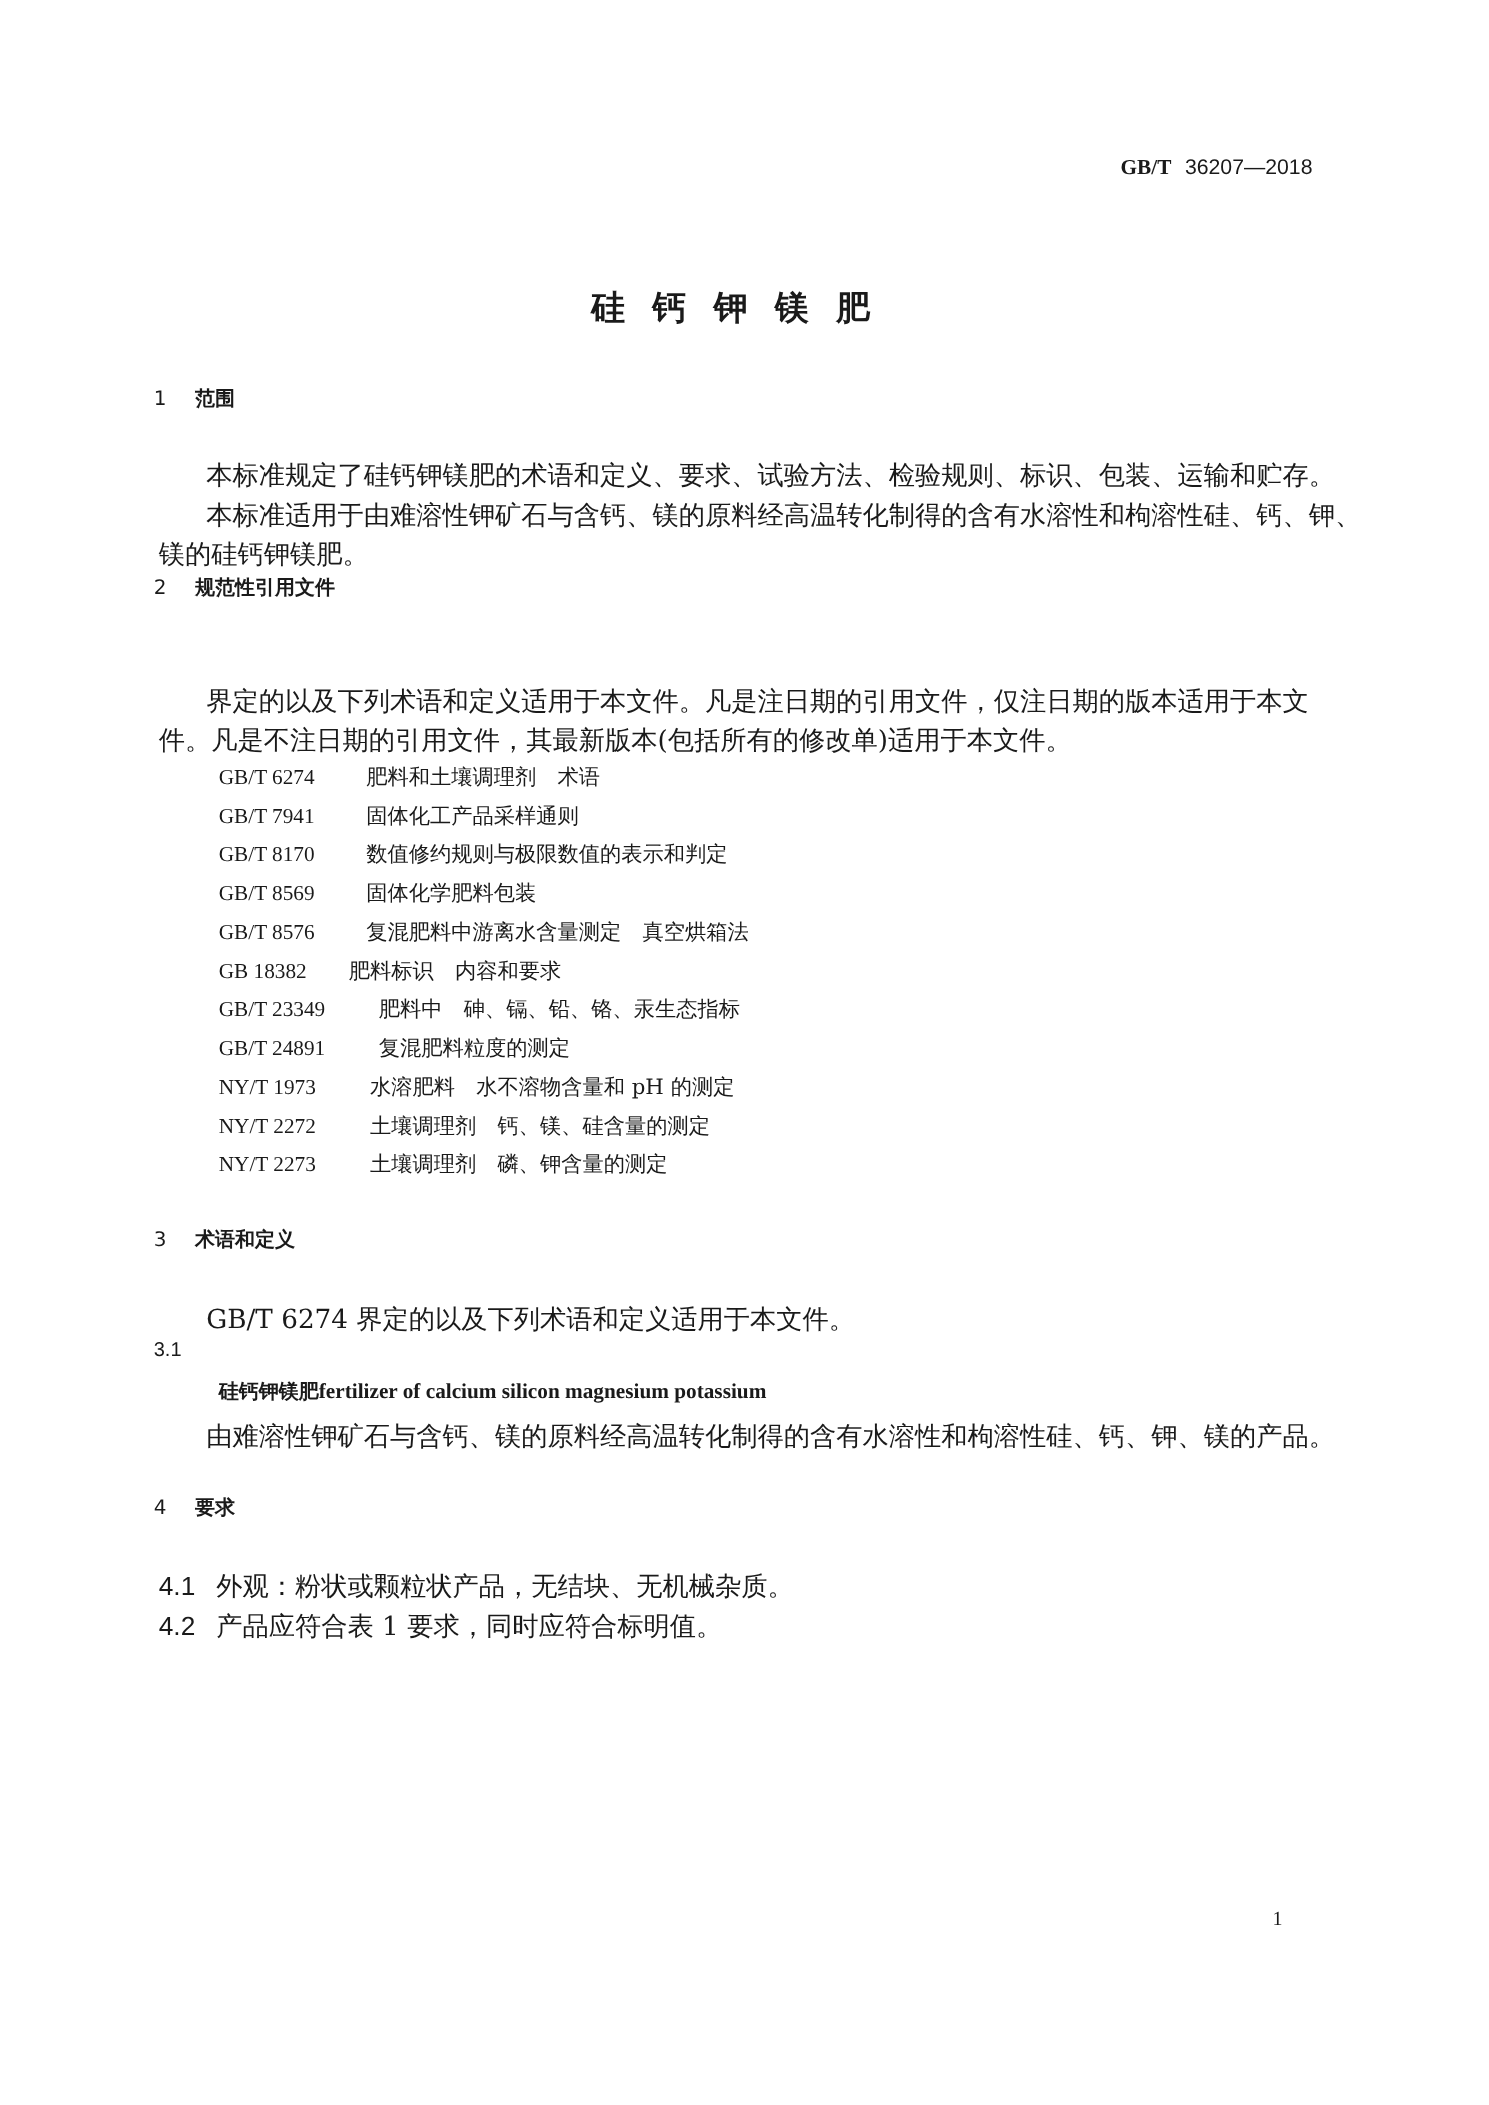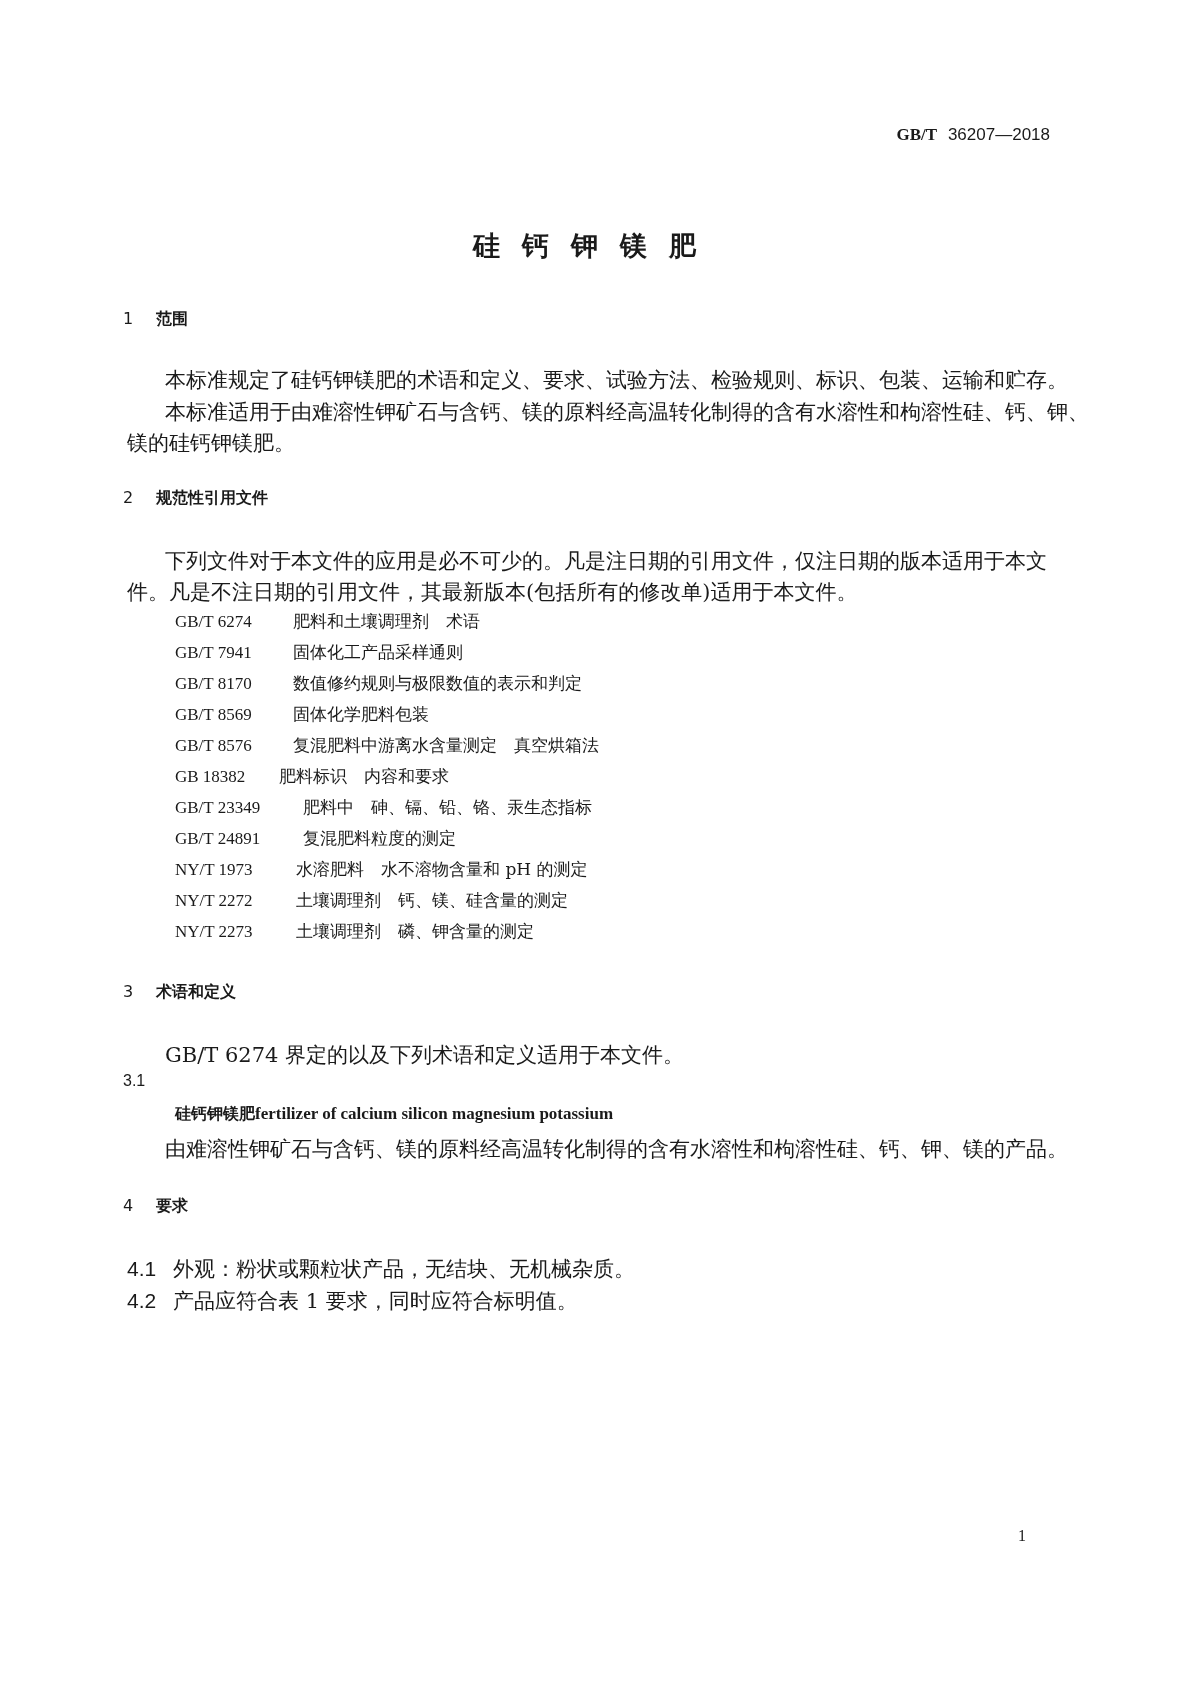--- a/index.html
+++ b/index.html
@@ -34,24 +34,24 @@
 
   <div class="abs title">硅钙钾镁肥</div>
 
   <div class="abs h" style="left:123px; top:309px;">
     <span class="num">1</span><span>范围</span>
   </div>
   <div class="abs p" style="left:165px; top:366px;">本标准规定了硅钙钾镁肥的术语和定义、要求、试验方法、检验规则、标识、包装、运输和贮存。</div>
   <div class="abs p" style="left:165px; top:398px;">本标准适用于由难溶性钾矿石与含钙、镁的原料经高温转化制得的含有水溶性和枸溶性硅、钙、钾、</div>
   <div class="abs p" style="left:127px; top:429px;">镁的硅钙钾镁肥。</div>
 
-  <div class="abs h" style="left:123px; top:488px;">
+  <div class="abs h" style="left:123px; top:460px;">
     <span class="num">2</span><span>规范性引用文件</span>
   </div>
-  <div class="abs p" style="left:165px; top:547px;">下列文件对于本文件的应用是必不可少的。凡是注日期的引用文件，仅注日期的版本适用于本文</div>
+  <div class="abs p" style="left:165px; top:547px;">界定的以及下列术语和定义适用于本文件。凡是注日期的引用文件，仅注日期的版本适用于本文</div>
   <div class="abs p" style="left:127px; top:578px;">件。凡是不注日期的引用文件，其最新版本(包括所有的修改单)适用于本文件。</div>
 
   <div class="abs ref" style="top:610px;"><span class="code" style="width:118px">GB/T 6274</span><span>肥料和土壤调理剂　术语</span></div>
   <div class="abs ref" style="top:641px;"><span class="code" style="width:118px">GB/T 7941</span><span>固体化工产品采样通则</span></div>
   <div class="abs ref" style="top:672px;"><span class="code" style="width:118px">GB/T 8170</span><span>数值修约规则与极限数值的表示和判定</span></div>
   <div class="abs ref" style="top:703px;"><span class="code" style="width:118px">GB/T 8569</span><span>固体化学肥料包装</span></div>
   <div class="abs ref" style="top:734px;"><span class="code" style="width:118px">GB/T 8576</span><span>复混肥料中游离水含量测定　真空烘箱法</span></div>
   <div class="abs ref" style="top:765px;"><span class="code" style="width:104px">GB 18382</span><span>肥料标识　内容和要求</span></div>
   <div class="abs ref" style="top:796px;"><span class="code" style="width:128px">GB/T 23349</span><span>肥料中　砷、镉、铅、铬、汞生态指标</span></div>
   <div class="abs ref" style="top:827px;"><span class="code" style="width:128px">GB/T 24891</span><span>复混肥料粒度的测定</span></div>

